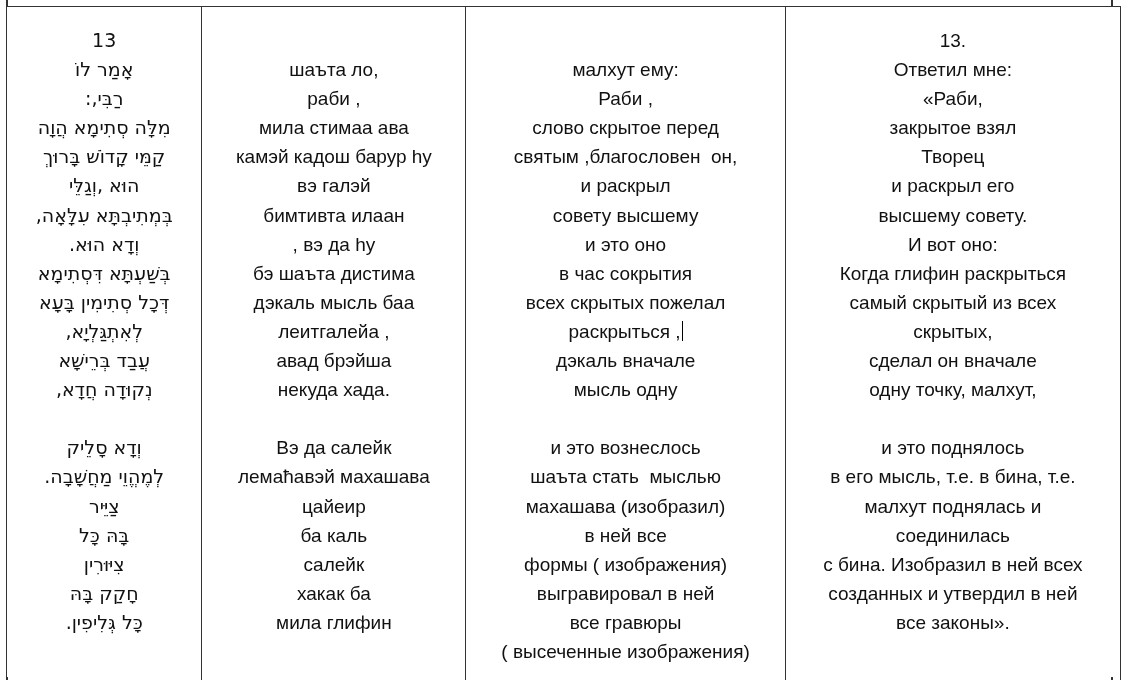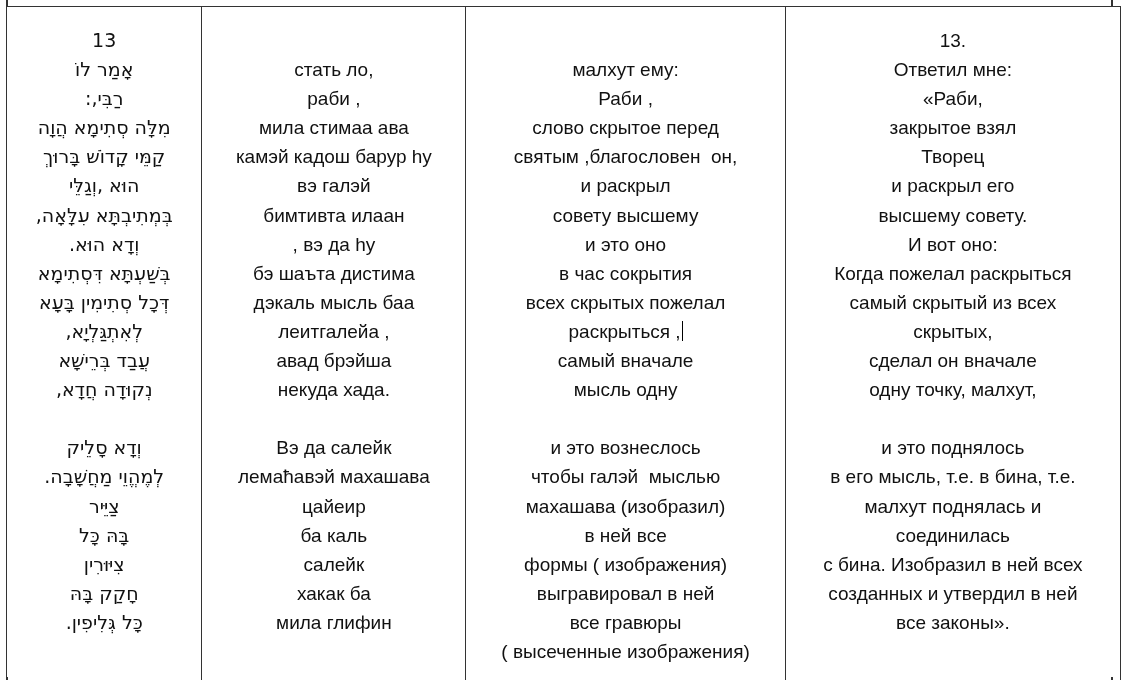--- a/index.html
+++ b/index.html
@@ -52,21 +52,21 @@
             <span class="line">צִיּוּרִין</span>
             <span class="line">חָקַק בָּהּ</span>
             <span class="line">כָּל גְּלִיפִין.</span>
             <span class="line"></span>
             <span class="line">.</span>
           </div>
     </td>
     <td class="col-translit">
       <div class="cell-inner">
             <span class="line"></span>
-            <span class="line">стать ло,</span>
+            <span class="line">шаъта ло,</span>
             <span class="line">раби ,</span>
             <span class="line">мила стимаа ава</span>
             <span class="line">камэй кадош барур hу</span>
             <span class="line">вэ галэй</span>
             <span class="line">бимтивта илаан</span>
             <span class="line">, вэ да hу</span>
             <span class="line">бэ шаъта дистима</span>
             <span class="line">дэкаль мысль баа</span>
             <span class="line">леитгалейа ,</span>
             <span class="line">авад брэйша</span>
@@ -87,44 +87,44 @@
             <span class="line">малхут ему:</span>
             <span class="line">Раби ,</span>
             <span class="line">слово скрытое перед</span>
             <span class="line">святым ,благословен  он,</span>
             <span class="line">и раскрыл</span>
             <span class="line">совету высшему</span>
             <span class="line">и это оно</span>
             <span class="line">в час сокрытия</span>
             <span class="line">всех скрытых пожелал</span>
             <span class="line">раскрыться ,<span class="cursor"></span></span>
-            <span class="line">самый вначале</span>
+            <span class="line">дэкаль вначале</span>
             <span class="line">мысль одну</span>
             <span class="line"></span>
             <span class="line">и это вознеслось</span>
-            <span class="line">чтобы галэй  мыслью</span>
+            <span class="line">шаъта стать  мыслью</span>
             <span class="line">махашава (изобразил)</span>
             <span class="line">в ней все</span>
             <span class="line">формы ( изображения)</span>
             <span class="line">выгравировал в ней</span>
             <span class="line">все гравюры</span>
             <span class="line">( высеченные изображения)</span>
           </div>
     </td>
     <td class="col-free">
       <div class="cell-inner">
             <span class="line">13.</span>
             <span class="line">Ответил мне:</span>
             <span class="line">«Раби,</span>
             <span class="line">закрытое взял</span>
             <span class="line">Творец</span>
             <span class="line">и раскрыл его</span>
             <span class="line">высшему совету.</span>
             <span class="line">И вот оно:</span>
-            <span class="line">Когда пожелал раскрыться</span>
+            <span class="line">Когда глифин раскрыться</span>
             <span class="line">самый скрытый из всех</span>
             <span class="line">скрытых,</span>
             <span class="line">сделал он вначале</span>
             <span class="line">одну точку, малхут,</span>
             <span class="line"></span>
             <span class="line">и это поднялось</span>
             <span class="line">в его мысль, т.е. в бина, т.е.</span>
             <span class="line">малхут поднялась и</span>
             <span class="line">соединилась</span>
             <span class="line">с бина. Изобразил в ней всех</span>

